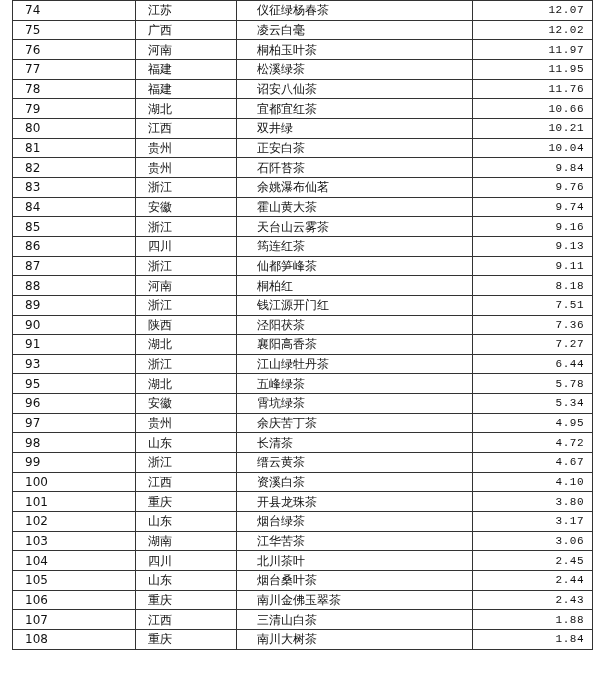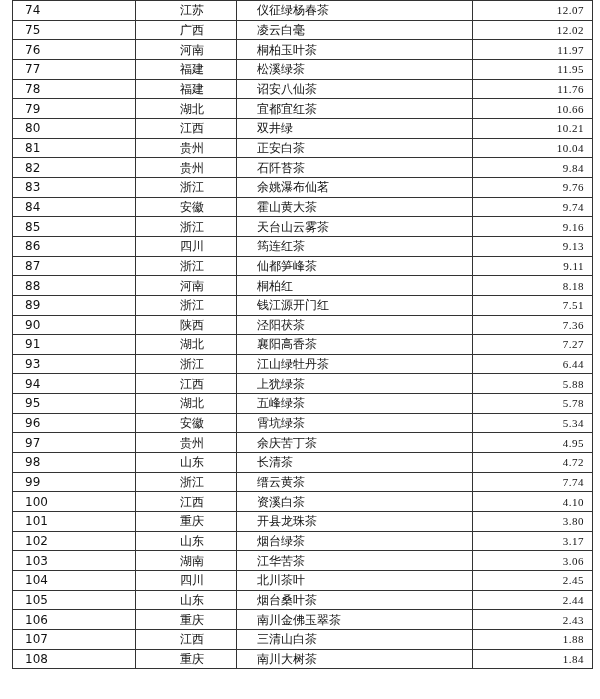--- a/index.html
+++ b/index.html
@@ -7,23 +7,23 @@
            font-family: "DejaVu Sans", sans-serif; color: #111; }
     table { position: absolute; left: 12px; top: 0px; border-collapse: collapse;
             width: 580px; table-layout: fixed; }
     col.c1 { width: 123px; }
     col.c2 { width: 101px; }
     col.c3 { width: 236px; }
     col.c4 { width: 120px; }
     td { border: 1px solid #333; height: 18.66px; padding: 0; font-size: 12px;
          line-height: 18px; white-space: nowrap; overflow: hidden; }
     td.rank { padding-left: 12px; font-family: "DejaVu Sans", sans-serif; font-size: 12px; margin-left: 29px; }
-    td.prov { padding-left: 12px; text-align: center; }
+    td.prov { padding-left: 12px; }
     td.name { padding-left: 20px; }
-    td.val { text-align: right; padding-right: 8px; font-family: Liberation Serif, serif; font-size: 11px; letter-spacing: 0.5px; }
+    td.val { text-align: right; padding-right: 8px; font-family: Liberation Mono, monospace; font-size: 11px; letter-spacing: 0.5px; }
   </style>
 </head>
 <body>
 
 <table>
   <colgroup>
     <col class="c1">
       <col class="c2">
       <col class="c3">
       <col class="c4">
@@ -137,26 +137,20 @@
         <td class="name">襄阳高香茶</td>
         <td class="val">7.27</td>
       </tr>
       <tr>
         <td class="rank">93</td>
         <td class="prov">浙江</td>
         <td class="name">江山绿牡丹茶</td>
         <td class="val">6.44</td>
       </tr>
       <tr>
-        <td class="rank">94</td>
-        <td class="prov">江西</td>
-        <td class="name">上犹绿茶</td>
-        <td class="val">5.88</td>
-      </tr>
-      <tr>
         <td class="rank">95</td>
         <td class="prov">湖北</td>
         <td class="name">五峰绿茶</td>
         <td class="val">5.78</td>
       </tr>
       <tr>
         <td class="rank">96</td>
         <td class="prov">安徽</td>
         <td class="name">霄坑绿茶</td>
         <td class="val">5.34</td>
@@ -170,21 +164,21 @@
       <tr>
         <td class="rank">98</td>
         <td class="prov">山东</td>
         <td class="name">长清茶</td>
         <td class="val">4.72</td>
       </tr>
       <tr>
         <td class="rank">99</td>
         <td class="prov">浙江</td>
         <td class="name">缙云黄茶</td>
-        <td class="val">7.74</td>
+        <td class="val">4.67</td>
       </tr>
       <tr>
         <td class="rank">100</td>
         <td class="prov">江西</td>
         <td class="name">资溪白茶</td>
         <td class="val">4.10</td>
       </tr>
       <tr>
         <td class="rank">101</td>
         <td class="prov">重庆</td>

